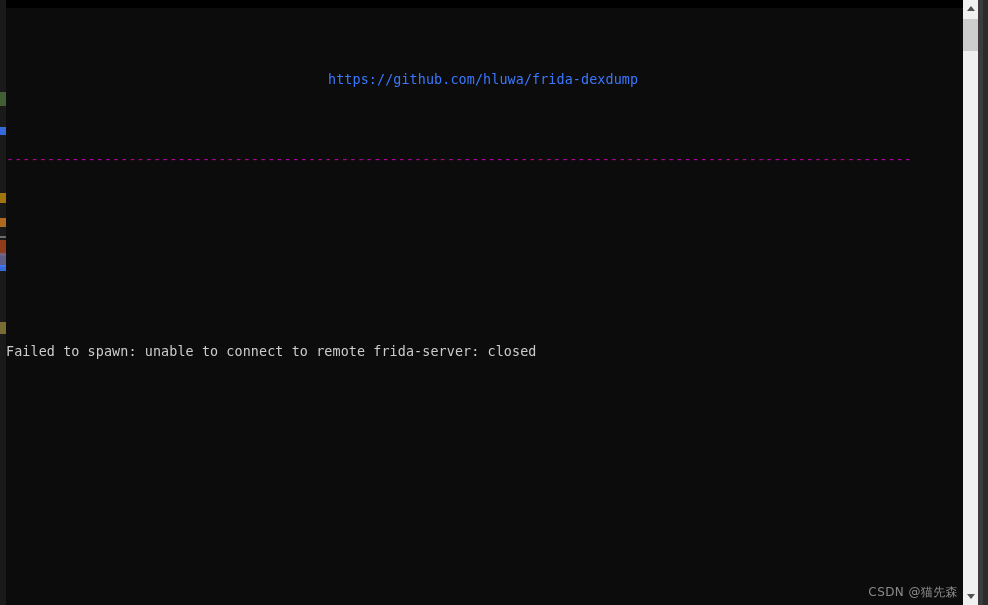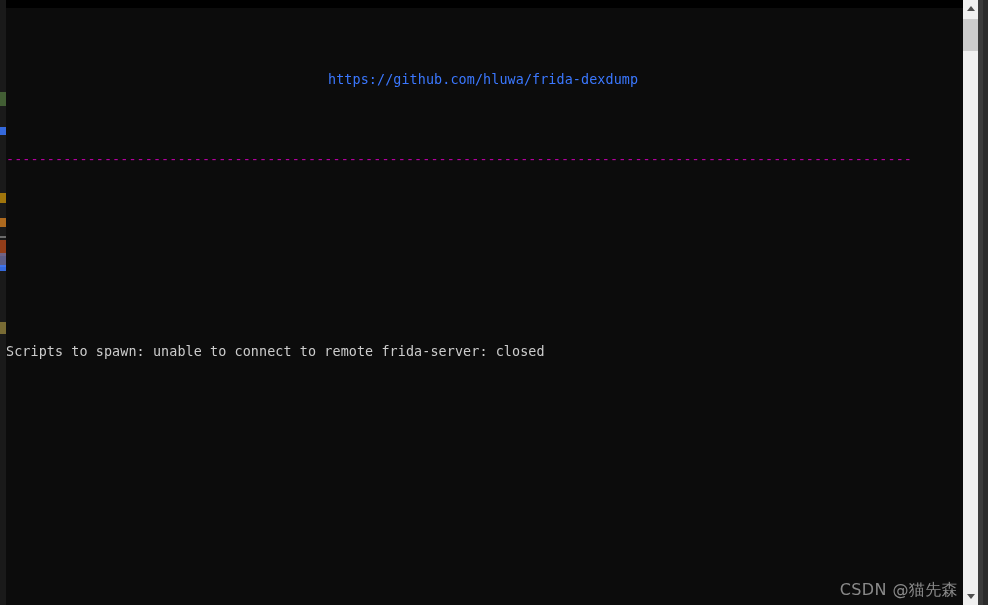--- a/index.html
+++ b/index.html
@@ -145,21 +145,21 @@
     background: #2b2b2b;
   }
 
   
   .watermark {
     position: absolute;
     right: 30px;
     bottom: 4px;
     color: rgba(215,215,215,.62);
     font-family: "DejaVu Sans", "Liberation Sans", sans-serif;
-    font-size: 16px;
+    font-size: 12px;
     letter-spacing: .4px;
     z-index: 9;
     pointer-events: none;
     white-space: nowrap;
   }
 </style>
 </head>
 <body>
 
 <div id="app">
@@ -184,21 +184,21 @@
       
       <div class="row url-line c-blue" style="padding-left:322px;">https://github.com/hluwa/frida-dexdump</div>
 
       
       <div class="row dash-line c-magenta">---------------------------------------------------------------------------------------------------------------</div>
 
       <div class="blank"></div>
       <div class="blank"></div>
 
       
-      <div class="row c-white">Scripts to spawn: unable to connect to remote frida-server: closed</div>
+      <div class="row c-white">Failed to spawn: unable to connect to remote frida-server: closed</div>
 
       <div class="blank"></div>
 
       
 
       <div class="blank"></div>
 
       
       
 

